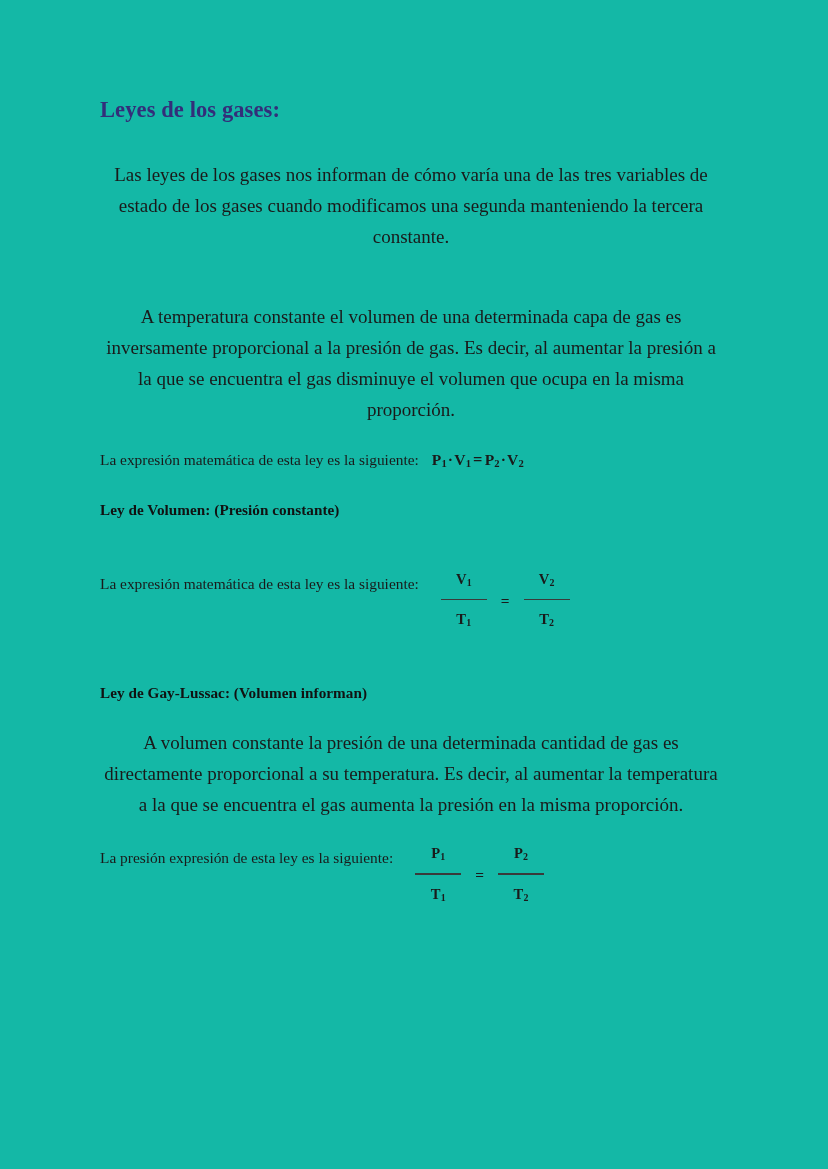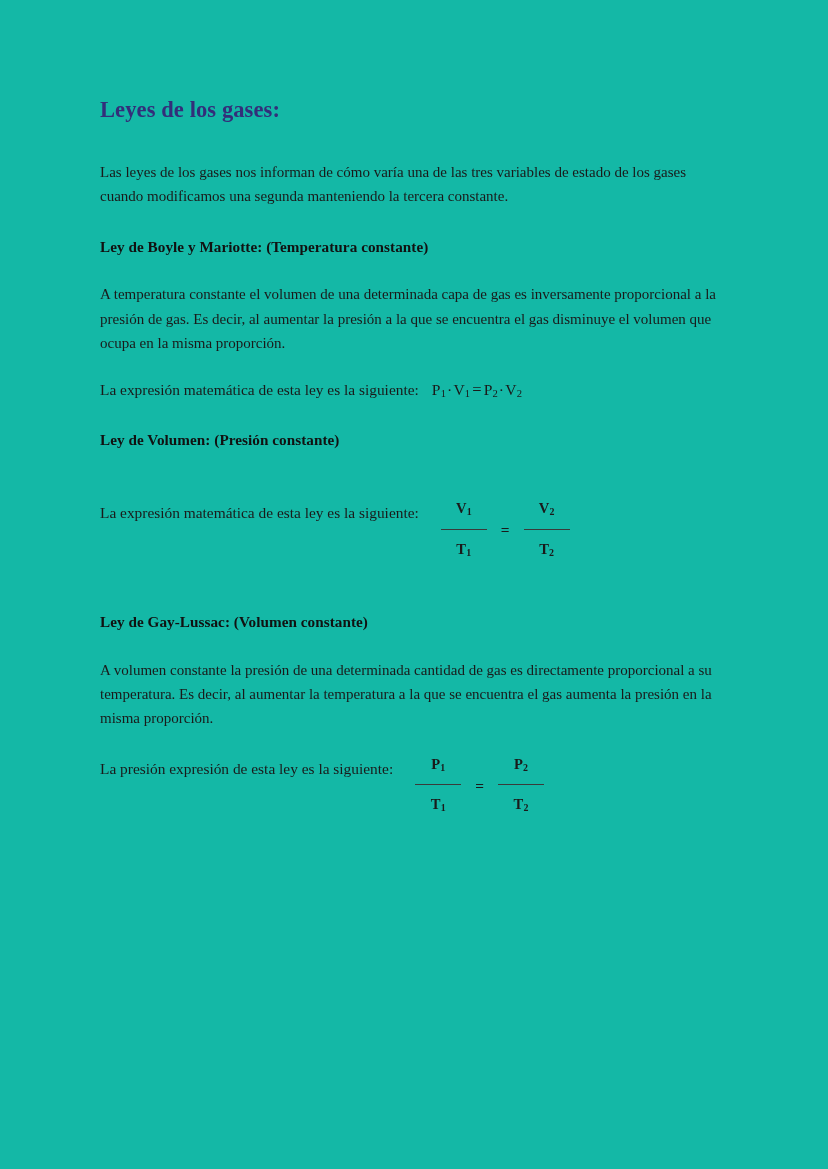--- a/index.html
+++ b/index.html
@@ -35,24 +35,24 @@
     padding: 0;
     font-size: 22.5px;
     font-weight: bold;
     line-height: 1.25;
     color: #332e7a;
     letter-spacing: 0.1px;
   }
 
   .para {
     margin: 0;
-    font-size: 15px;
+    font-size: 19px;
     line-height: 1.62;
     color: #1a1a1a;
-    text-align: left;
+    text-align: center;
   }
 
   .subhead {
     margin: 0;
     font-size: 15.2px;
     font-weight: bold;
     line-height: 1.55;
     color: #111111;
     letter-spacing: 0.05px;
   }
@@ -67,21 +67,21 @@
   
   .inline-line {
     display: flex;
     align-items: baseline;
     flex-wrap: nowrap;
     font-size: 15.4px;
     line-height: 1.62;
   }
   .inline-line .lead-text { white-space: nowrap; }
   .formula-inline {
-    font-weight: normal;
+    font-weight: bold;
     font-size: 15.6px;
     margin-left: 13px;
     white-space: nowrap;
     letter-spacing: 0.2px;
   }
   .formula-inline .eq {
     font-size: 16.5px;
     padding: 0 2px;
   }
   .formula-inline .dot {
@@ -146,21 +146,20 @@
 
     <h1 class="doc-title">Leyes de los gases:</h1>
 
     <div class="spacer-title"></div>
 
     <p class="para">Las leyes de los gases nos informan de cómo varía una de las tres variables de estado de los gases cuando modificamos una segunda manteniendo la tercera constante.</p>
 
     <div class="spacer-para"></div>
 
     <section>
-      <h2 class="subhead">Ley de Boyle y Mariotte: (Temperatura constante)</h2>
 
       <div class="spacer-sub"></div>
 
       <p class="para">A temperatura constante el volumen de una determinada capa de gas es inversamente proporcional a la presión de gas. Es decir, al aumentar la presión a la que se encuentra el gas disminuye el volumen que ocupa en la misma proporción.</p>
 
       <div class="spacer-lead"></div>
 
       <div class="inline-line">
         <span class="lead-text">La expresión matemática de esta ley es la siguiente:</span>
         <span class="formula-inline">
@@ -196,21 +195,21 @@
             <span class="bar"></span>
             <span class="den"><span>T</span><sub>2</sub></span>
           </span>
         </span>
       </div>
     </section>
 
     <div class="spacer-big"></div>
 
     <section>
-      <h2 class="subhead">Ley de Gay-Lussac: (Volumen constante)</h2>
+      <h2 class="subhead">Ley de Gay-Lussac: (Volumen informan)</h2>
 
       <div class="spacer-sub"></div>
 
       <p class="para">A volumen constante la presión de una determinada cantidad de gas es directamente proporcional a su temperatura. Es decir, al aumentar la temperatura a la que se encuentra el gas aumenta la presión en la misma proporción.</p>
 
       <div class="spacer-lead"></div>
 
       <div class="frac-line">
         <span class="lead-text">La presión expresión de esta ley es la siguiente:</span>
 

